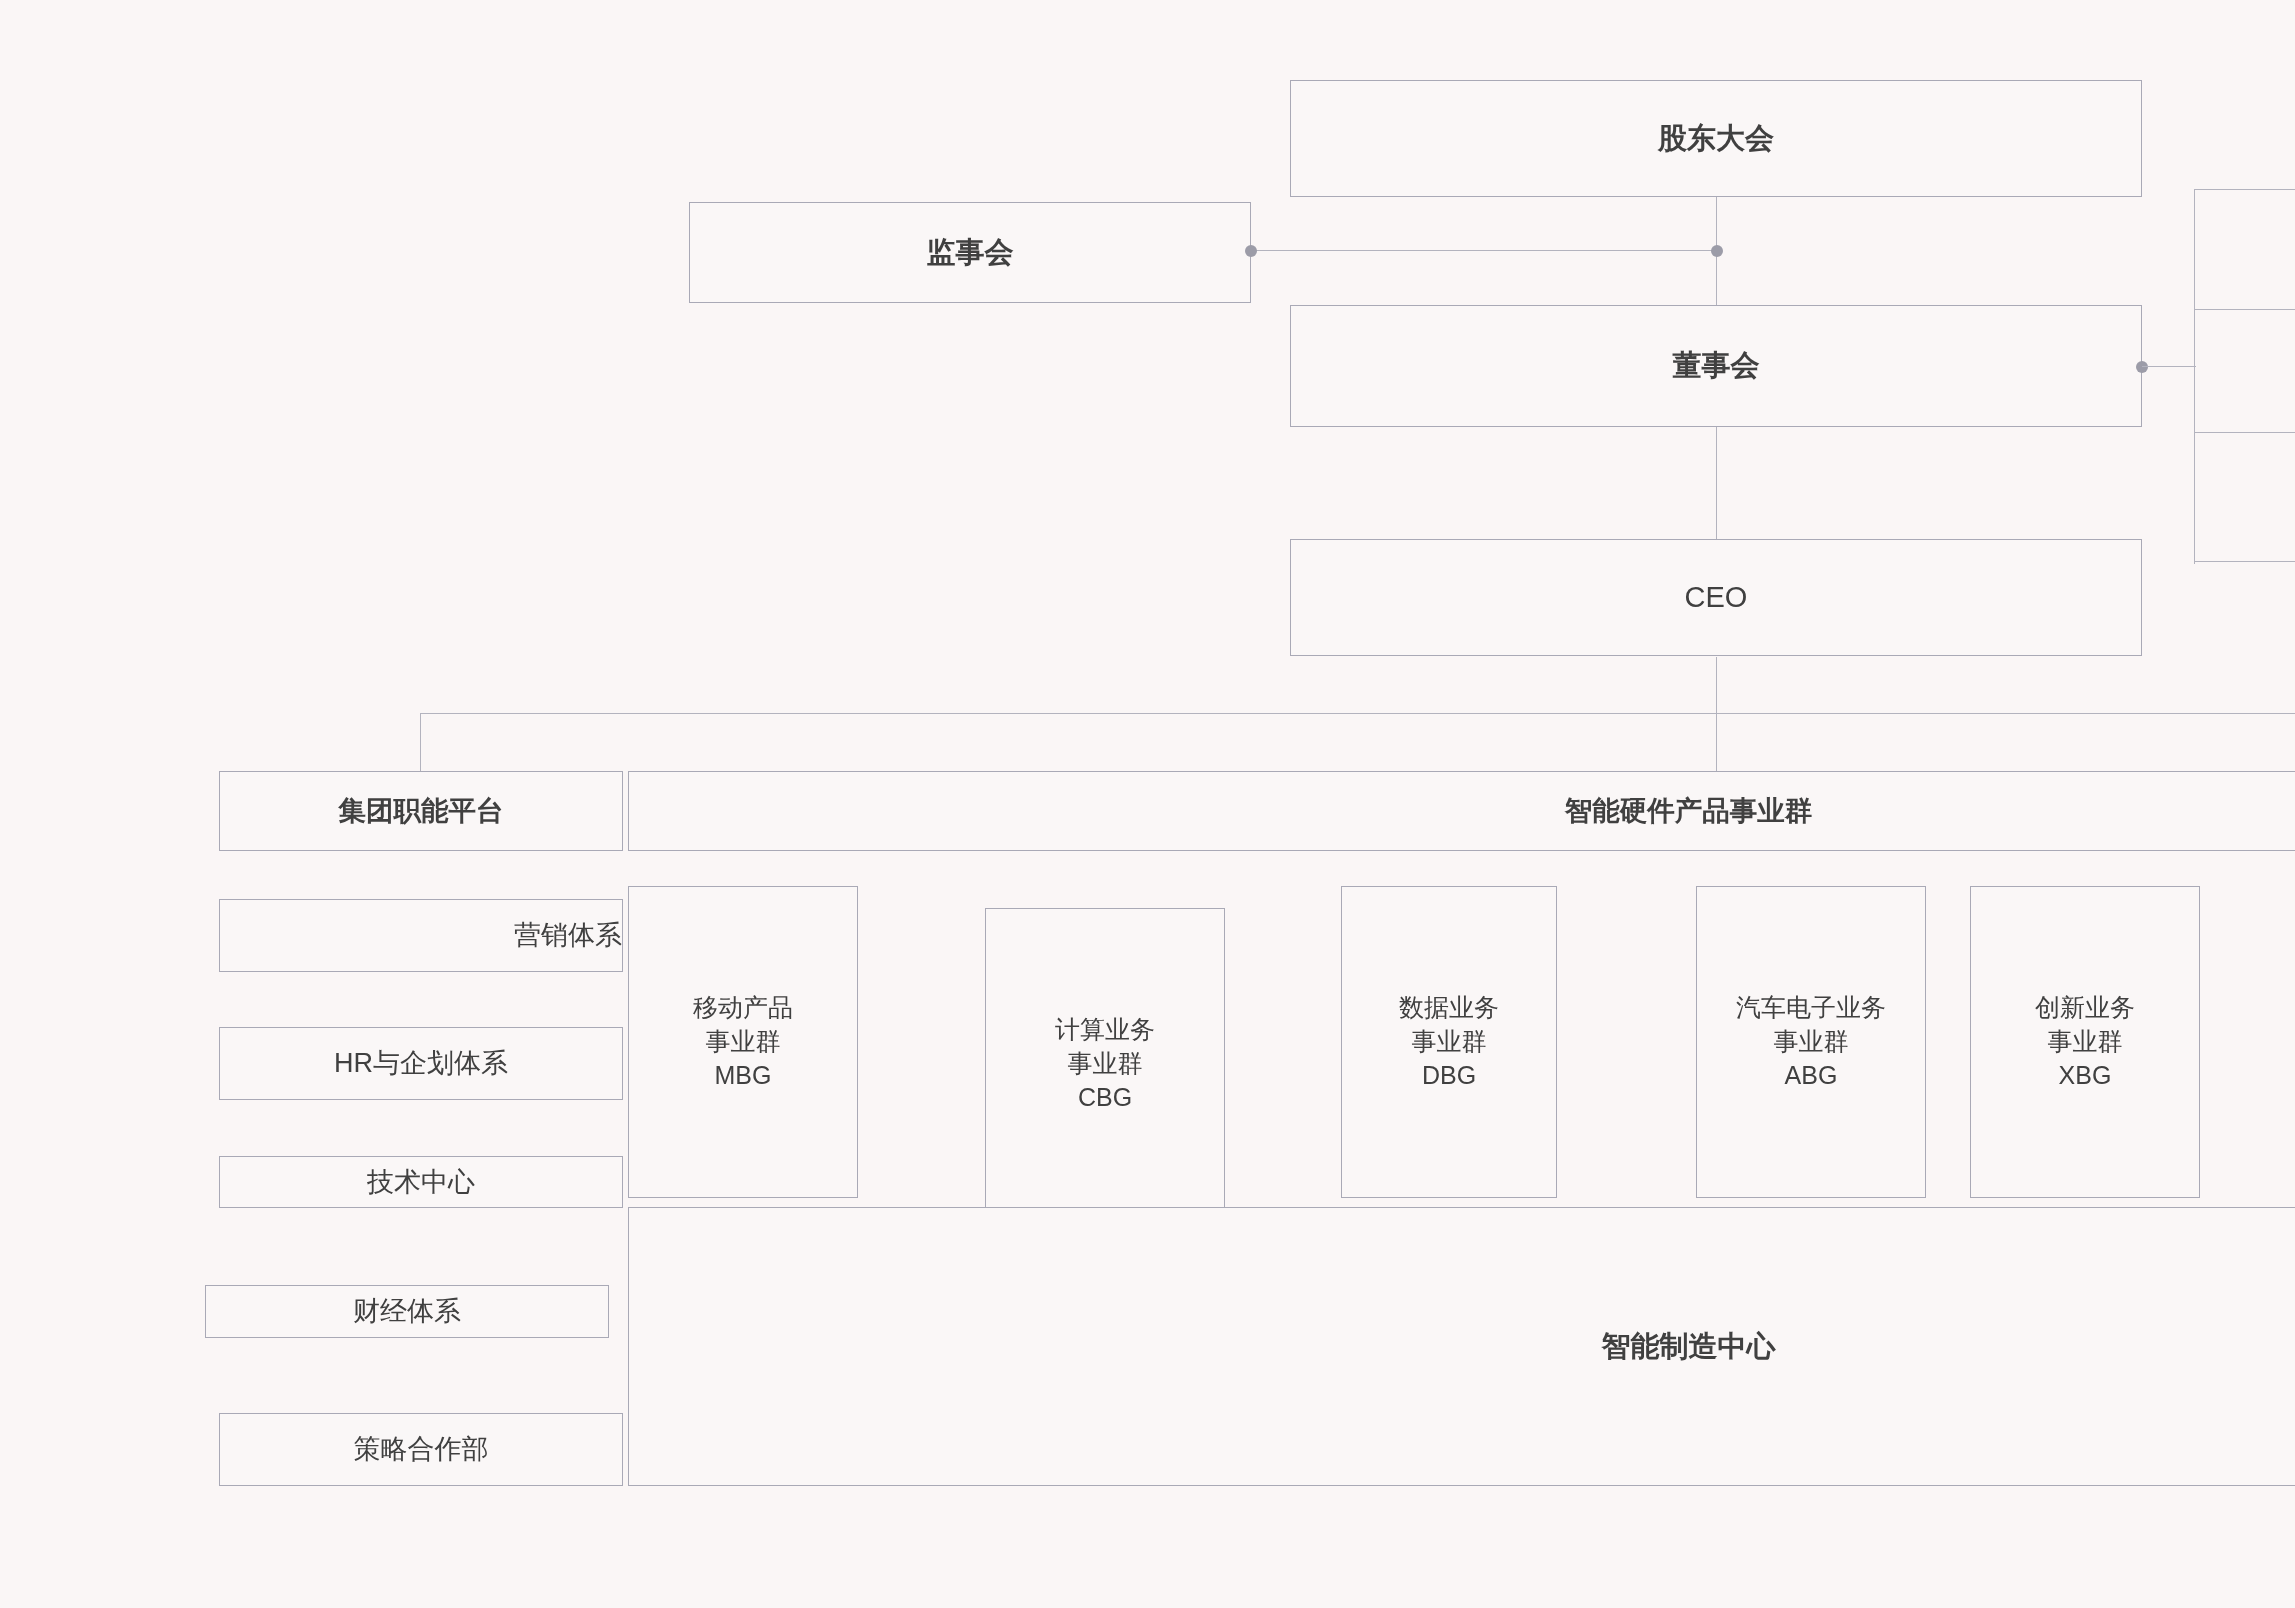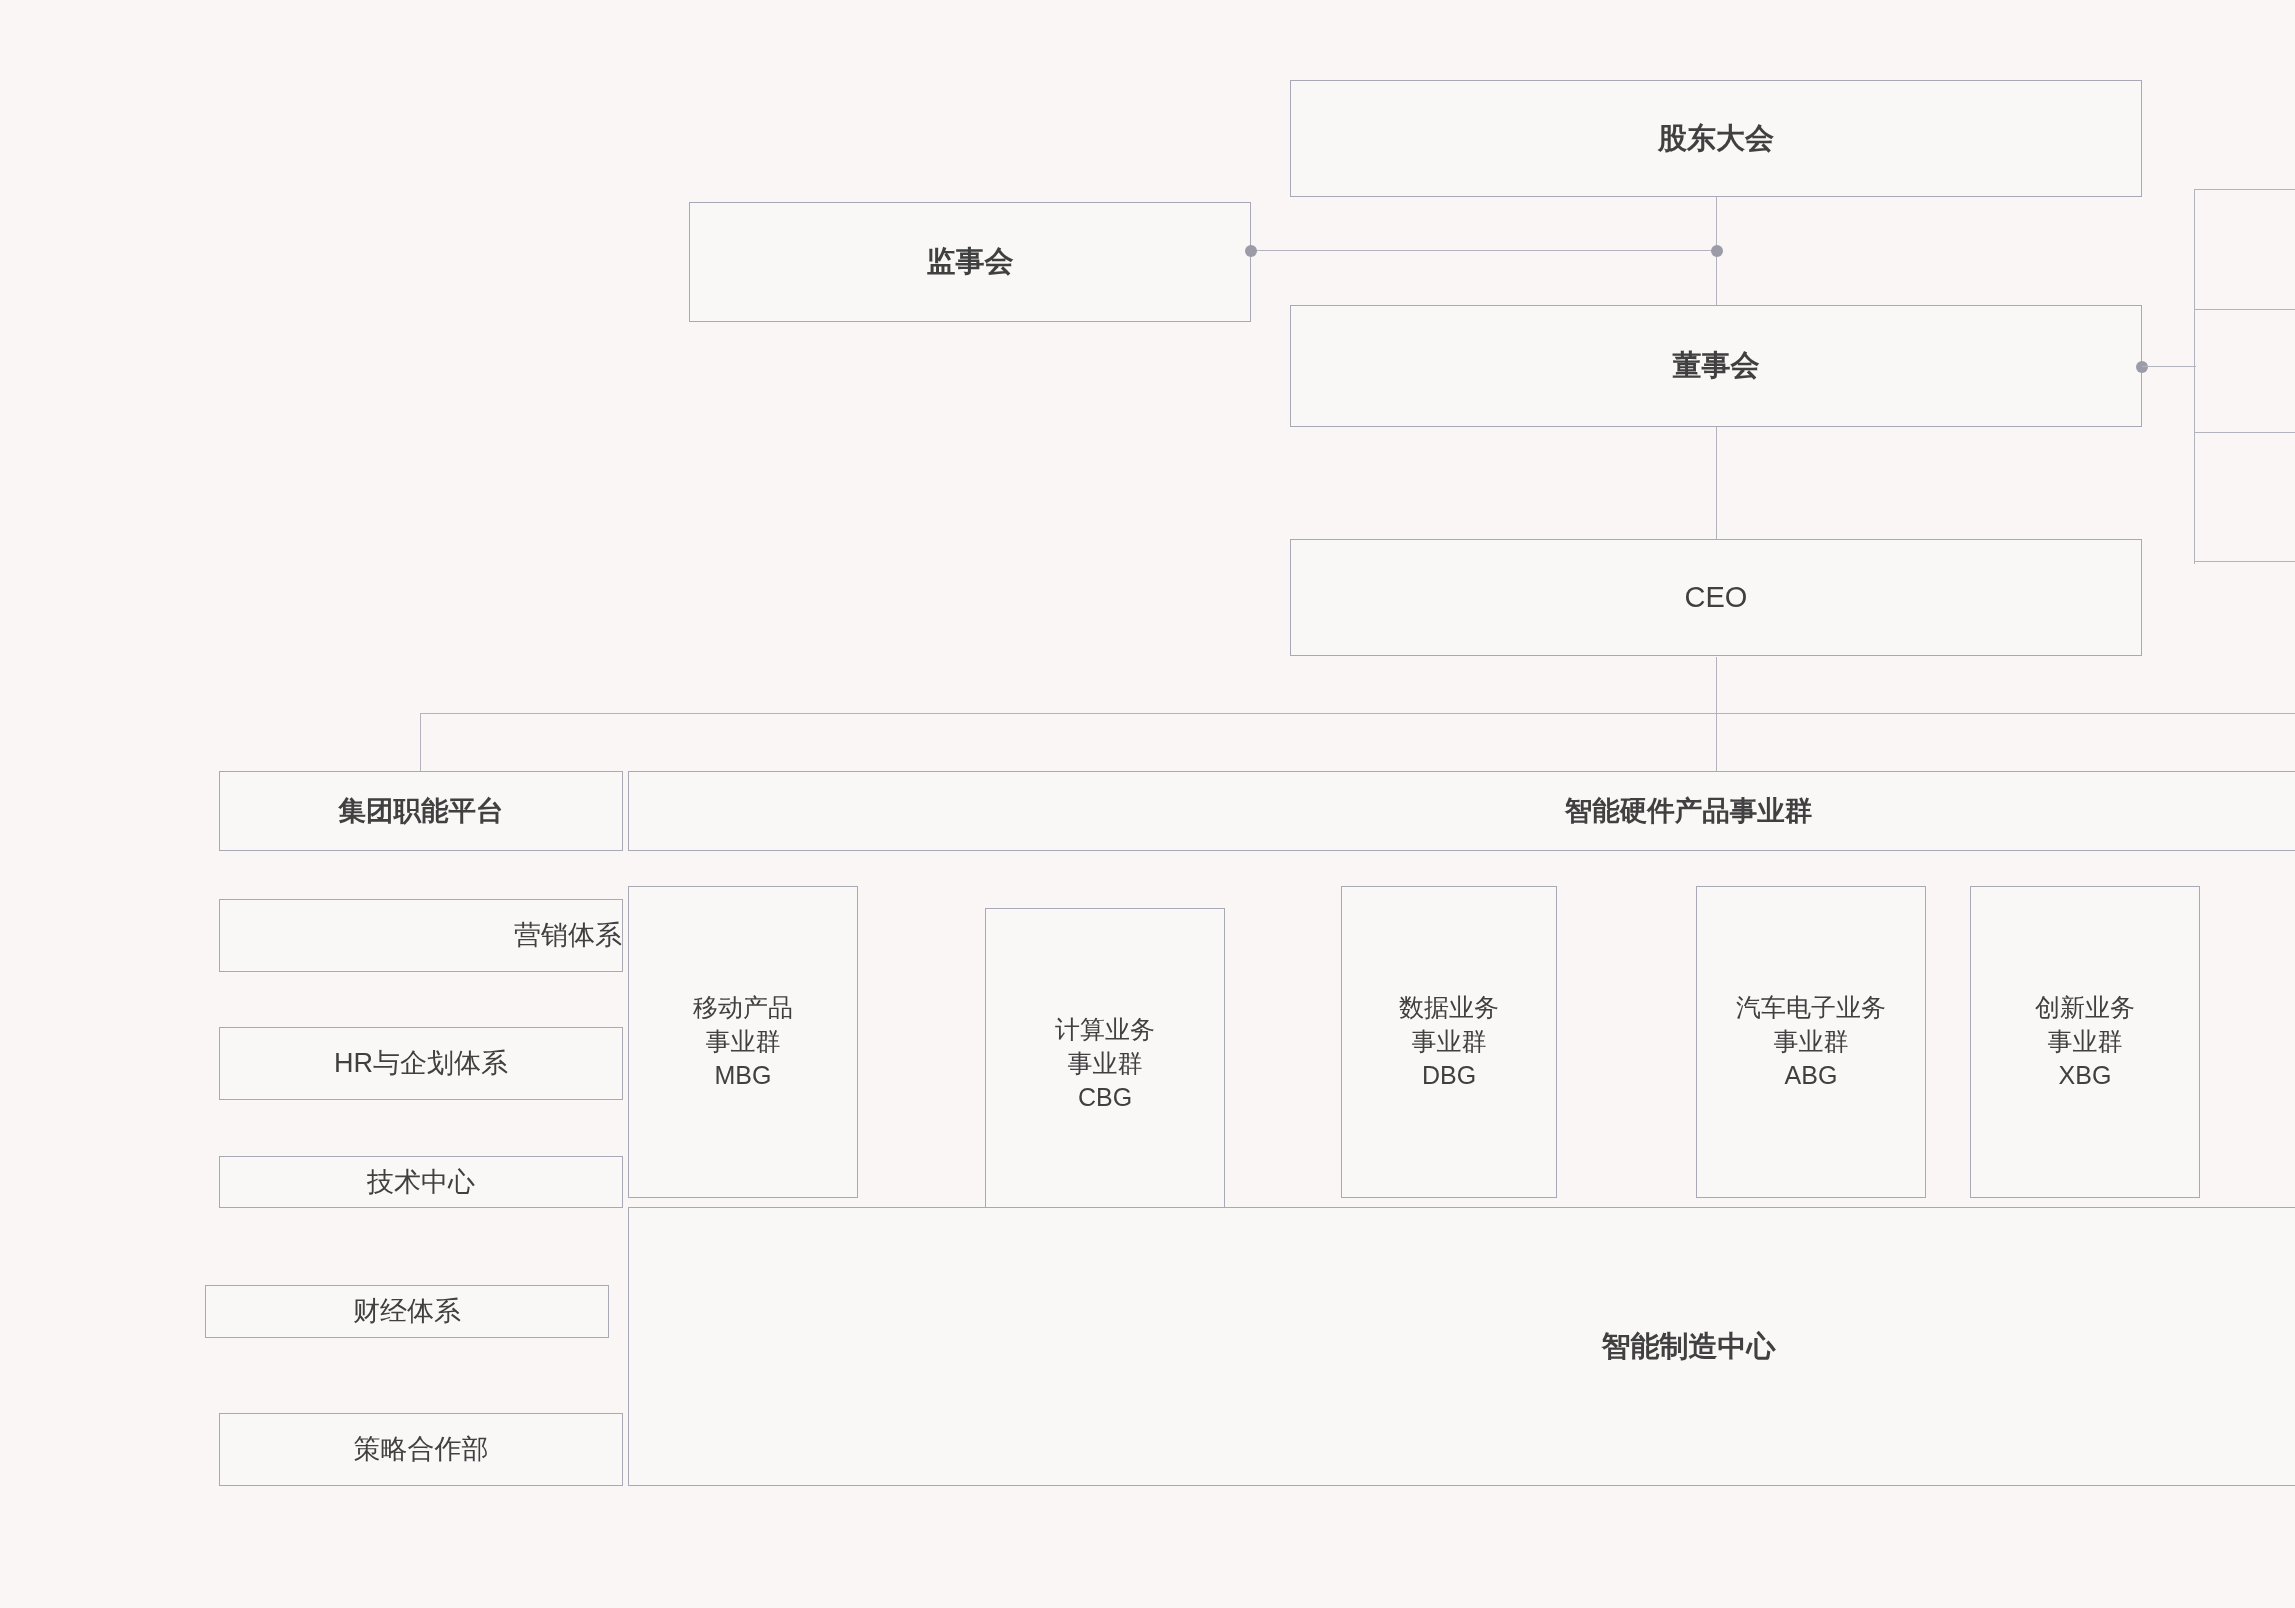--- a/index.html
+++ b/index.html
@@ -59,21 +59,21 @@
 <body>
 
 <div id="stage">
 
   <div class="box bold t64" style="left:1290px;top:80px;width:852px;height:117px;">
     <span>股东大会</span>
   </div>
 
   <div class="vline" style="left:1716px;top:197px;height:108px;"></div>
 
-  <div class="box bold t64" style="left:689px;top:202px;width:562px;height:120px;">
+  <div class="box bold t64" style="left:689px;top:202px;width:562px;height:101px;">
     <span>监事会</span>
   </div>
 
   <div class="hline" style="left:1251px;top:250px;width:466px;"></div>
   <div class="dot" style="left:1245px;top:245px;"></div>
   <div class="dot" style="left:1711px;top:245px;"></div>
 
   <div class="box bold t64" style="left:1290px;top:305px;width:852px;height:122px;">
     <span>董事会</span>
   </div>

